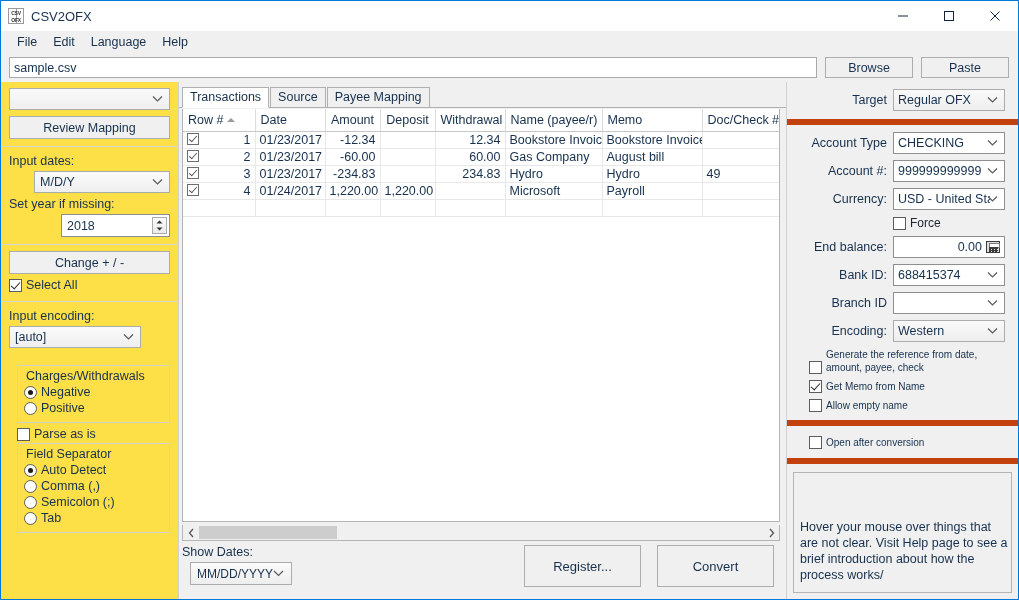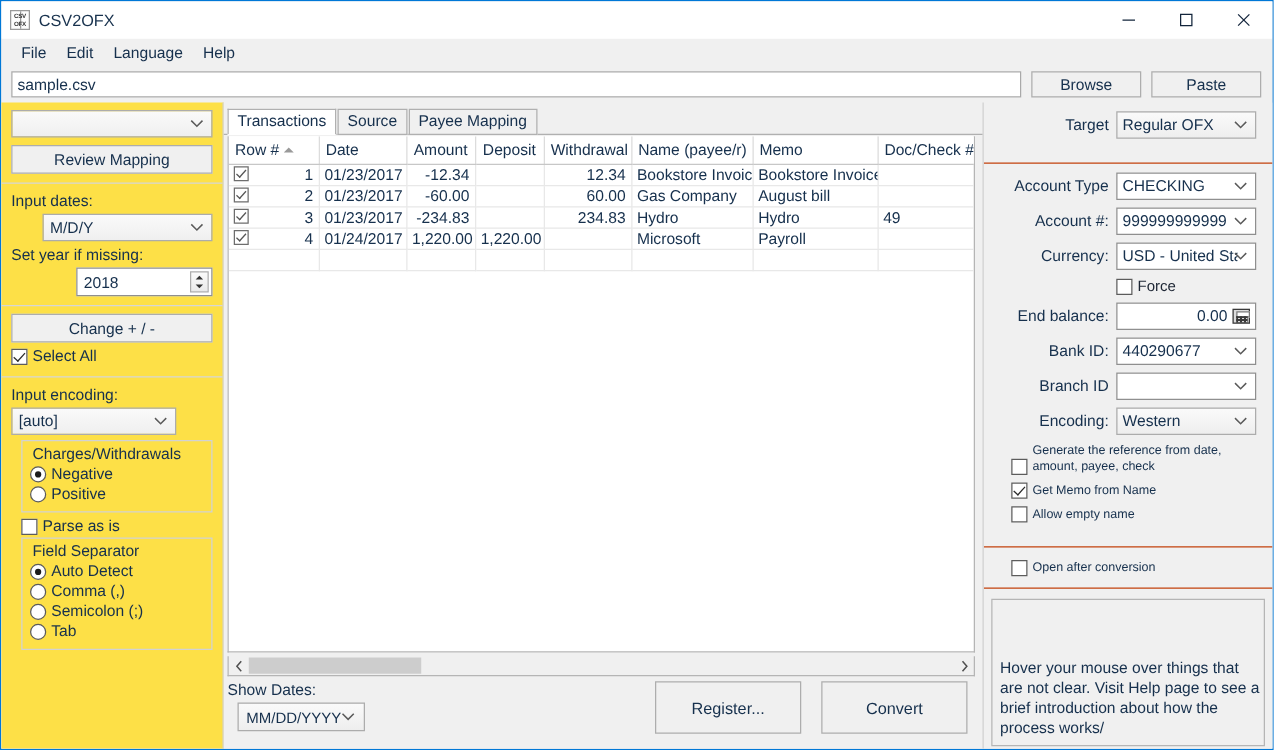--- a/index.html
+++ b/index.html
@@ -205,21 +205,21 @@
     position: absolute;
     left: 3px; top: 0px;
     width: 4px; height: 8px;
     border: solid #2a2a2a;
     border-width: 0 1.6px 1.6px 0;
     transform: rotate(42deg);
   }
   .fieldset {
     border: 1px solid #d2d2d2;
     padding: 3px 6px 5px 6px;
-    margin-top: 4px;
+    margin-top: 17px;
     position: relative;
   }
   .fieldset > .fs-legend {
     font-size: 12.5px; color: #16304d;
     margin-left: 2px;
     margin-bottom: 1px;
   }
   .radiorow {
     display: flex; align-items: center; gap: 4px;
     font-size: 12.5px; color: #16304d;
@@ -374,22 +374,22 @@
   .bigbtn {
     width: 117px; height: 42px;
     border: 1px solid #adadad;
     background: #f0f0f0;
     display: flex; align-items: center; justify-content: center;
     font-size: 13px; color: #16304d;
   }
 
   
   .rgroup {
-    padding: 7px 9px 19px 6px;
-    border-bottom: 1px solid #c2410c;
+    padding: 7px 9px 8px 6px;
+    border-bottom: 6px solid #c2410c;
   }
   .rrow {
     display: flex; align-items: center;
     margin-bottom: 6px;
   }
   .rrow:last-child { margin-bottom: 0; }
   .rlabel {
     flex: none;
     text-align: right;
     font-size: 12.5px;
@@ -781,21 +781,21 @@
         <div class="rrow">
           <div class="rlabel">End balance:</div>
           <div class="rctl bal">
             <span class="bal-val">0.00</span>
             <span class="calc-ico"></span>
           </div>
         </div>
         <div class="rrow">
           <div class="rlabel">Bank ID:</div>
           <div class="rctl">
-            <span class="val">440290677</span>
+            <span class="val">688415374</span>
             <span class="chev">
               <svg width="11" height="7" viewBox="0 0 11 7">
                   <polyline points="1,1 5.5,5.5 10,1" fill="none" stroke="#5a5a5a" stroke-width="1.2"></polyline>
                 </svg>
             </span>
           </div>
         </div>
         <div class="rrow">
           <div class="rlabel">Branch ID</div>
           <div class="rctl">

